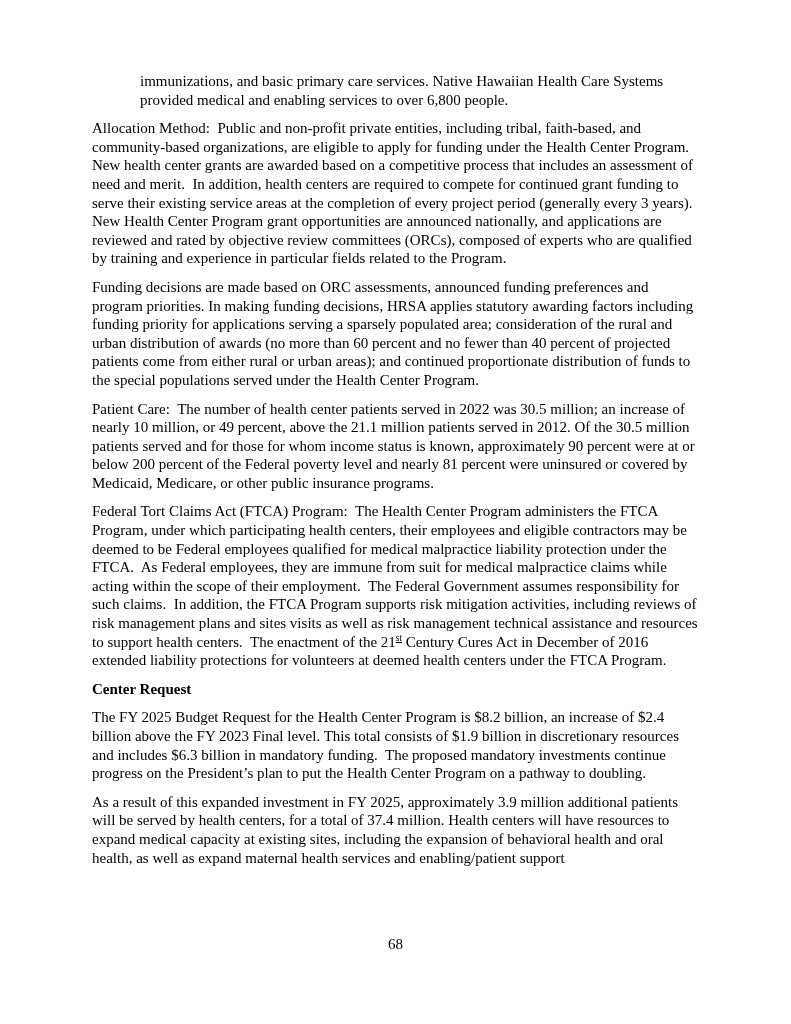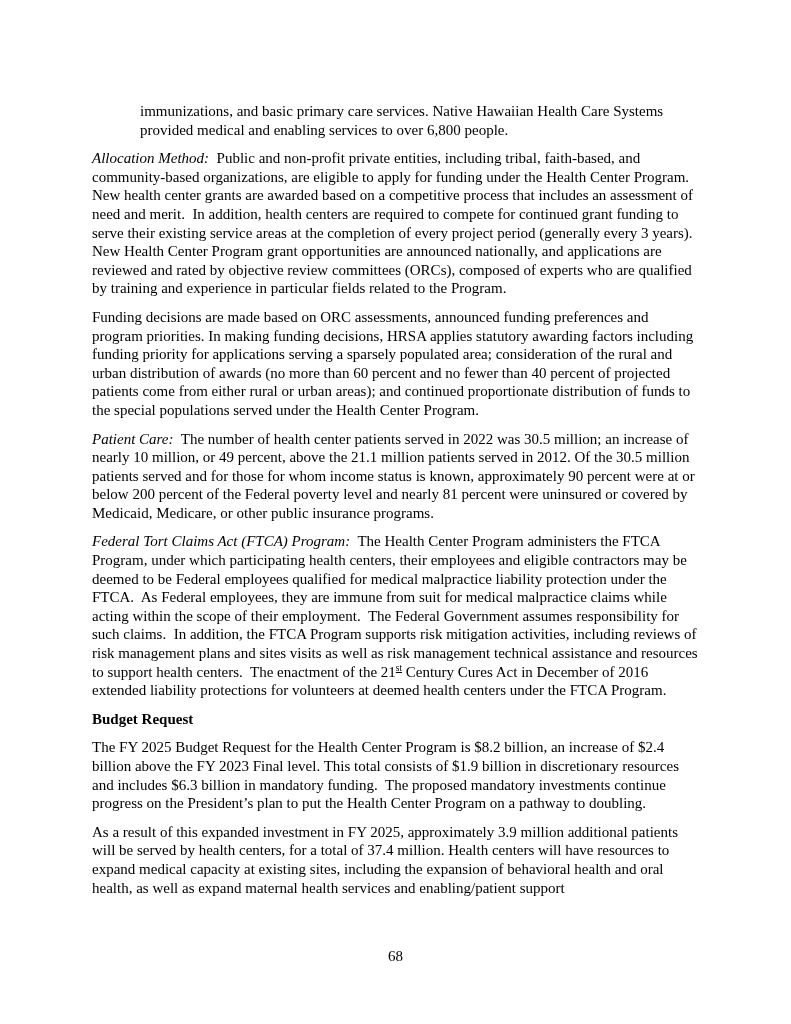--- a/index.html
+++ b/index.html
@@ -13,66 +13,66 @@
     line-height: 18.6px;
     position: relative;
     overflow: hidden;
   }
   .page {
     position: absolute;
     top: 0; left: 0;
     width: 791px;
     height: 1024px;
     box-sizing: border-box;
-    padding: 102px 90px 0 92px;
+    padding: 72px 90px 0 92px;
   }
   .para {
     margin: 0 0 10px 0;
     white-space: pre-wrap;
     text-align: left;
   }
   .para.indent {
     margin-left: 48px;
   }
-  .italic { font-style: italic; }
+  .italic { }
   .heading {
     font-size: 15px;
     font-weight: bold;
     margin: 0 0 10px 0;
   }
   sup {
     font-size: 0.62em;
     vertical-align: super;
     line-height: 0;
     text-decoration: underline;
   }
   .page-number {
     position: absolute;
-    bottom: 58px;
+    bottom: 70px;
     left: 0;
     right: 0;
     text-align: center;
   }
 </style>
 </head>
 <body>
 
 <div class="page">
 
   <p class="para indent">immunizations, and basic primary care services. Native Hawaiian Health Care Systems provided medical and enabling services to over 6,800 people.</p>
 
   <p class="para"><span class="italic">Allocation Method:</span><span>  Public and non-profit private entities, including tribal, faith-based, and community-based organizations, are eligible to apply for funding under the Health Center Program.  New health center grants are awarded based on a competitive process that includes an assessment of need and merit.  In addition, health centers are required to compete for continued grant funding to serve their existing service areas at the completion of every project period (generally every 3 years). New Health Center Program grant opportunities are announced nationally, and applications are reviewed and rated by objective review committees (ORCs), composed of experts who are qualified by training and experience in particular fields related to the Program.</span></p>
 
   <p class="para">Funding decisions are made based on ORC assessments, announced funding preferences and program priorities. In making funding decisions, HRSA applies statutory awarding factors including funding priority for applications serving a sparsely populated area; consideration of the rural and urban distribution of awards (no more than 60 percent and no fewer than 40 percent of projected patients come from either rural or urban areas); and continued proportionate distribution of funds to the special populations served under the Health Center Program.</p>
 
   <p class="para"><span class="italic">Patient Care:</span><span>  The number of health center patients served in 2022 was 30.5 million; an increase of nearly 10 million, or 49 percent, above the 21.1 million patients served in 2012. Of the 30.5 million patients served and for those for whom income status is known, approximately 90 percent were at or below 200 percent of the Federal poverty level and nearly 81 percent were uninsured or covered by Medicaid, Medicare, or other public insurance programs.</span></p>
 
   <p class="para"><span class="italic">Federal Tort Claims Act (FTCA) Program:</span><span>  The Health Center Program administers the FTCA Program, under which participating health centers, their employees and eligible contractors may be deemed to be Federal employees qualified for medical malpractice liability protection under the FTCA.  As Federal employees, they are immune from suit for medical malpractice claims while acting within the scope of their employment.  The Federal Government assumes responsibility for such claims.  In addition, the FTCA Program supports risk mitigation activities, including reviews of risk management plans and sites visits as well as risk management technical assistance and resources to support health centers.  The enactment of the 21</span><sup>st</sup><span> Century Cures Act in December of 2016 extended liability protections for volunteers at deemed health centers under the FTCA Program.</span></p>
 
-  <h2 class="heading">Budget Request</h2>
+  <h2 class="heading">Center Request</h2>
 
   <p class="para">The FY 2025 Budget Request for the Health Center Program is $8.2 billion, an increase of $2.4 billion above the FY 2023 Final level. This total consists of $1.9 billion in discretionary resources and includes $6.3 billion in mandatory funding.  The proposed mandatory investments continue progress on the President’s plan to put the Health Center Program on a pathway to doubling.</p>
 
   <p class="para">As a result of this expanded investment in FY 2025, approximately 3.9 million additional patients will be served by health centers, for a total of 37.4 million. Health centers will have resources to expand medical capacity at existing sites, including the expansion of behavioral health and oral health, as well as expand maternal health services and enabling/patient support</p>
 
   <div class="page-number">68</div>
 
 </div>
 
 </body></html>

